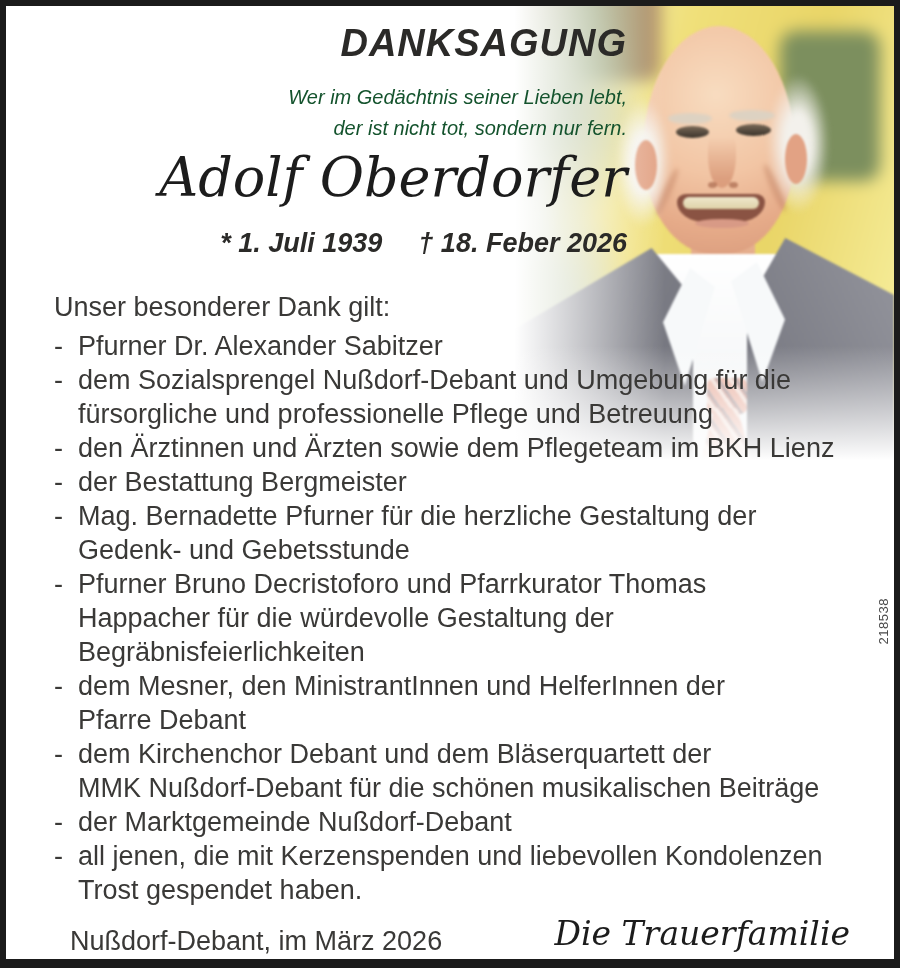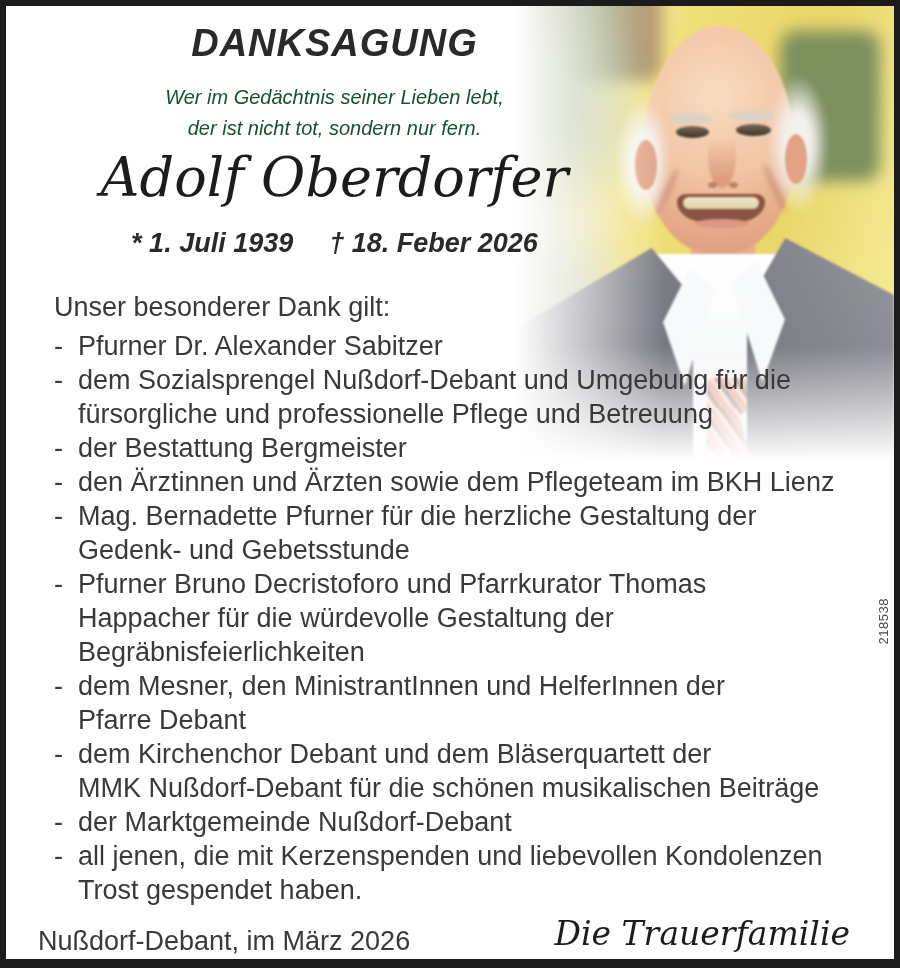--- a/index.html
+++ b/index.html
@@ -71,32 +71,32 @@
   .knot{position:absolute;left:202px;top:372px;width:40px;height:36px;border-radius:7px;
     background:repeating-linear-gradient(55deg,#e9b2a2 0 7px,#f3dfd6 7px 11px,#c4928a 11px 13px,#9a9196 13px 15px);}
   .tie{position:absolute;left:192px;top:402px;width:58px;height:68px;
     clip-path:polygon(30% 0,70% 0,100% 100%,0 100%);
     background:repeating-linear-gradient(55deg,#e9b2a2 0 7px,#f3dfd6 7px 11px,#c4928a 11px 13px,#9a9196 13px 15px);}
   .fade-left{position:absolute;left:0;top:0;bottom:0;width:160px;
     background:linear-gradient(to right,#ffffff 6%,rgba(255,255,255,0) 100%);}
   .fade-bottom{position:absolute;left:0;right:0;bottom:0;height:130px;
     background:linear-gradient(to top,#ffffff 12%,rgba(255,255,255,0) 100%);}
   
-  .hdr{position:absolute;left:36px;width:585px;text-align:center;z-index:2;}
+  .hdr{position:absolute;left:36px;width:585px;text-align:right;z-index:2;}
   .title{top:16px;font-size:38px;font-weight:bold;font-style:italic;letter-spacing:1px;color:#2b2a28;}
   .quote{top:76px;font-size:20px;font-style:italic;line-height:31px;color:#14532d;white-space:pre-line;}
   .name{top:132px;font-family:"DejaVu Serif",serif;font-style:italic;font-size:54px;line-height:80px;color:#1c1c1c;}
   .dates{top:222px;font-size:27px;font-weight:bold;font-style:italic;color:#2b2a28;}
   .dates .sep{display:inline-block;width:36px;}
   .body{position:absolute;left:48px;top:284px;width:828px;z-index:2;
     font-size:27px;line-height:34px;color:#3a3937;}
   .intro{margin-bottom:5px;}
   .item{padding-left:24px;text-indent:-24px;white-space:pre-line;}
   .item .dash{display:inline-block;width:24px;text-indent:0;}
-  .footer-left{position:absolute;left:32px;top:920px;font-size:27px;color:#3a3937;z-index:2;}
+  .footer-left{position:absolute;left:64px;top:920px;font-size:27px;color:#3a3937;z-index:2;}
   .footer-right{position:absolute;right:44px;top:908px;font-family:"DejaVu Serif",serif;
     font-style:italic;font-size:33px;color:#1c1c1c;z-index:2;}
   .ref{position:absolute;right:3px;top:592px;z-index:2;
     font-size:13px;color:#4a4a4a;letter-spacing:0.5px;
     writing-mode:vertical-rl;transform:rotate(180deg);}
 </style>
 </head>
 <body>
 
 <div class="page">
@@ -151,22 +151,22 @@
   <div class="hdr dates">
     <span>* 1. Juli 1939</span><span class="sep"></span><span>† 18. Feber 2026</span>
   </div>
 
   <div class="body">
     <div class="intro">Unser besonderer Dank gilt:</div>
     <div>
         <div class="item"><span class="dash">-</span><span>Pfurner Dr. Alexander Sabitzer</span></div>
         <div class="item"><span class="dash">-</span><span>dem Sozialsprengel Nußdorf-Debant und Umgebung für die
 fürsorgliche und professionelle Pflege und Betreuung</span></div>
+        <div class="item"><span class="dash">-</span><span>den Ärztinnen und Ärzten sowie dem Pflegeteam im BKH Lienz</span></div>
         <div class="item"><span class="dash">-</span><span>der Bestattung Bergmeister</span></div>
-        <div class="item"><span class="dash">-</span><span>den Ärztinnen und Ärzten sowie dem Pflegeteam im BKH Lienz</span></div>
         <div class="item"><span class="dash">-</span><span>Mag. Bernadette Pfurner für die herzliche Gestaltung der
 Gedenk- und Gebetsstunde</span></div>
         <div class="item"><span class="dash">-</span><span>Pfurner Bruno Decristoforo und Pfarrkurator Thomas
 Happacher für die würdevolle Gestaltung der
 Begräbnisfeierlichkeiten</span></div>
         <div class="item"><span class="dash">-</span><span>dem Mesner, den MinistrantInnen und HelferInnen der
 Pfarre Debant</span></div>
         <div class="item"><span class="dash">-</span><span>dem Kirchenchor Debant und dem Bläserquartett der
 MMK Nußdorf-Debant für die schönen musikalischen Beiträge</span></div>
         <div class="item"><span class="dash">-</span><span>der Marktgemeinde Nußdorf-Debant</span></div>

